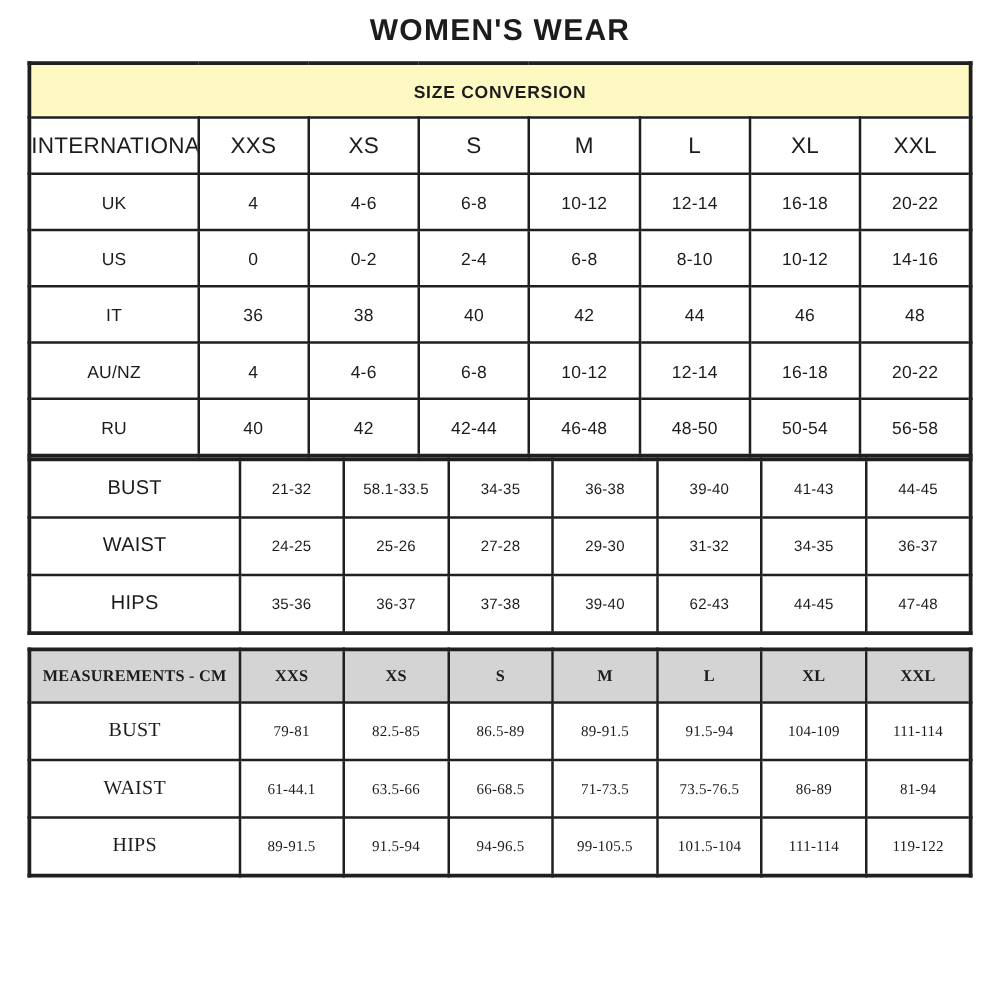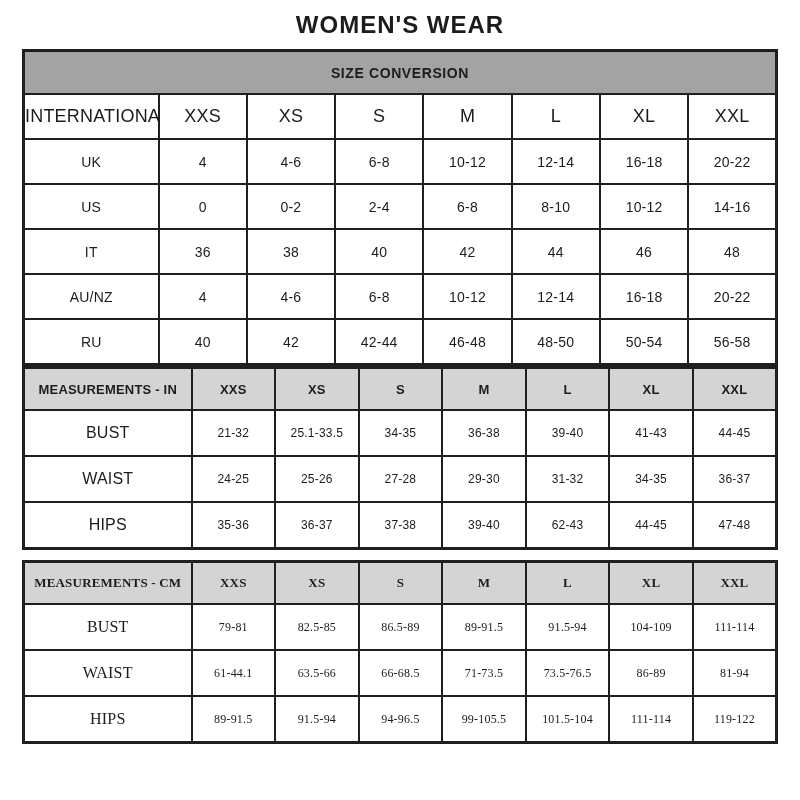--- a/index.html
+++ b/index.html
@@ -37,21 +37,21 @@
     border: 2px solid #1f1f1f;
     text-align: center;
     vertical-align: middle;
     padding: 0;
     letter-spacing: 0.2px;
     overflow: hidden;
     white-space: nowrap;
   }
   
   .t1 .band {
-    background: #a3a3a3;
+    background: #fef9c3;
     height: 41px;
     font-weight: 700;
     font-size: 14px;
     letter-spacing: 0.6px;
   }
   .t1 td { height: 43px; font-size: 14px; font-weight: 400; }
   .t1 tr.hdr-row td { font-size: 18px; }
   
   .meas { margin-top: 8px; }
   .meas th {
@@ -154,33 +154,23 @@
         <col>
         <col>
         <col>
         <col>
         <col>
         <col>
         <col>
       </colgroup>
     <tbody>
       <tr>
-        <th>MEASUREMENTS - IN</th>
-        <th>XXS</th>
-        <th>XS</th>
-        <th>S</th>
-        <th>M</th>
-        <th>L</th>
-        <th>XL</th>
-        <th>XXL</th>
-      </tr>
-      <tr>
         <td class="rlabel">BUST</td>
         <td>21-32</td>
-        <td>25.1-33.5</td>
+        <td>58.1-33.5</td>
         <td>34-35</td>
         <td>36-38</td>
         <td>39-40</td>
         <td>41-43</td>
         <td>44-45</td>
       </tr>
       <tr>
         <td class="rlabel">WAIST</td>
         <td>24-25</td>
         <td>25-26</td>

